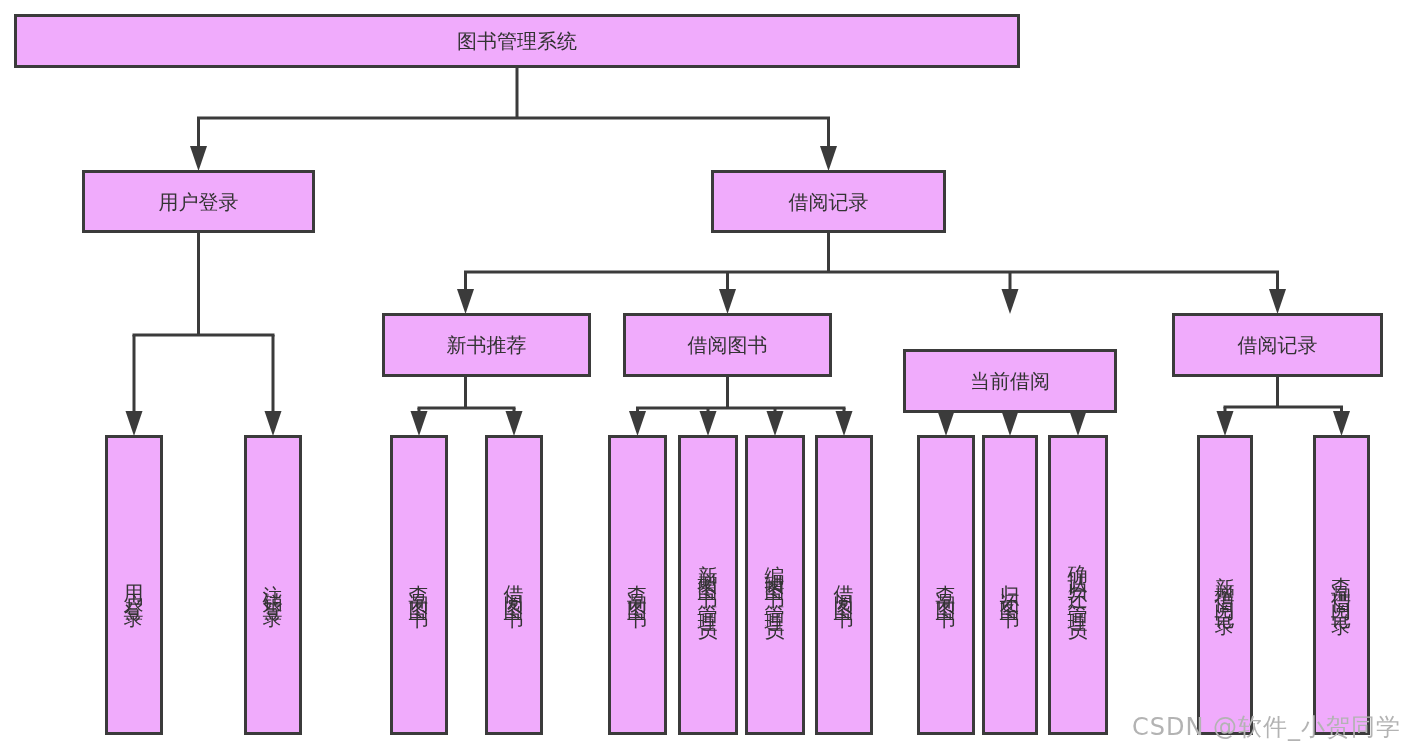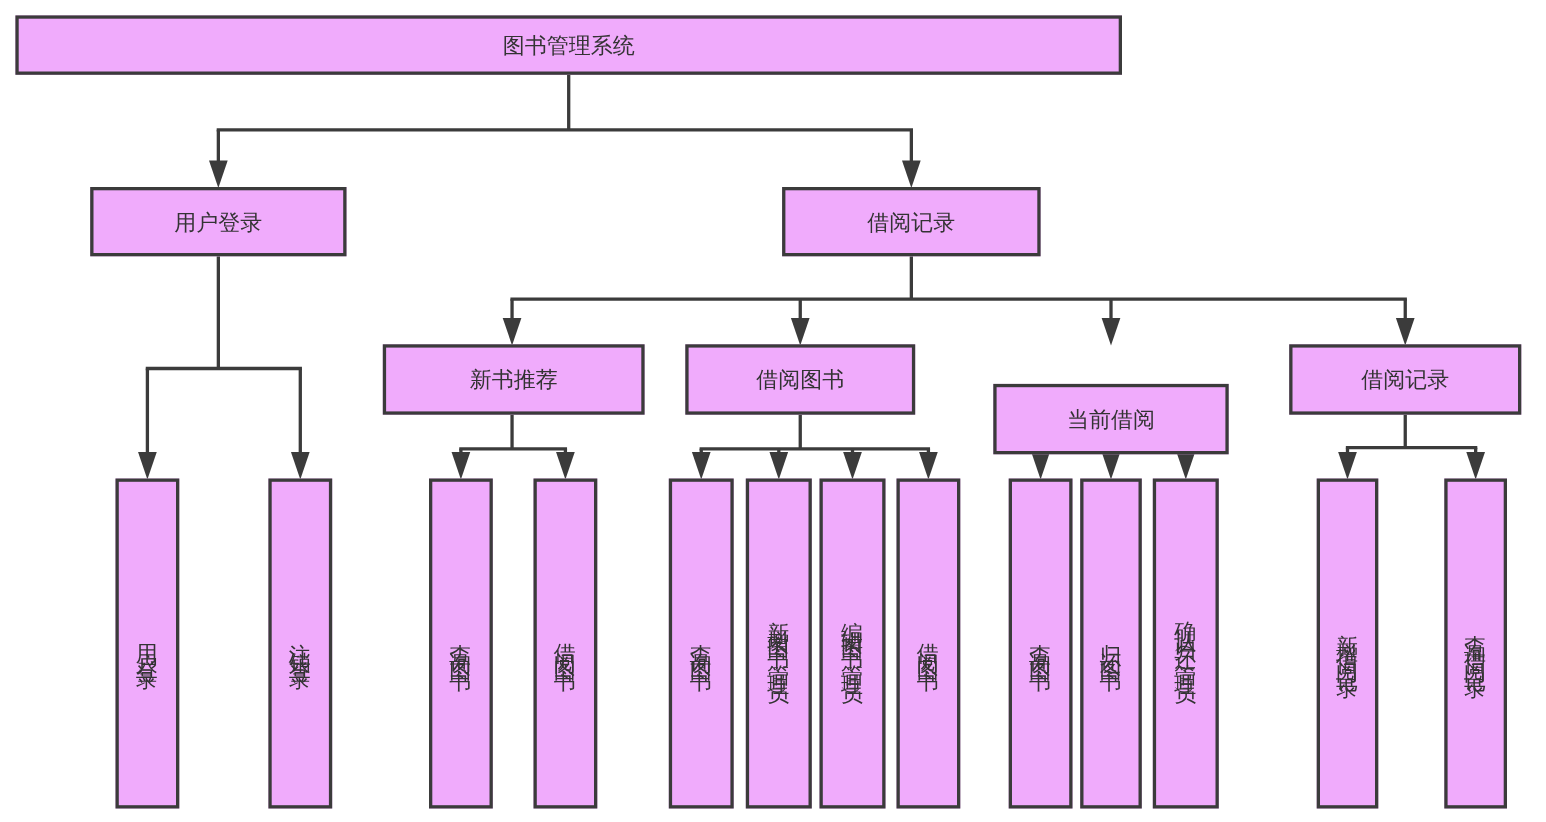--- a/index.html
+++ b/index.html
@@ -95,24 +95,25 @@
       <polygon points="1001.5,411 1018.5,411 1010,436"></polygon>
       <line x1="1078" y1="408" x2="1078" y2="417"></line>
       <polygon points="1069.5,411 1086.5,411 1078,436"></polygon>
       <line x1="1277.5" y1="377" x2="1277.5" y2="407"></line>
       <line x1="1223.5" y1="407" x2="1343" y2="407"></line>
       <line x1="1225" y1="407" x2="1225" y2="417"></line>
       <polygon points="1216.5,411 1233.5,411 1225,436"></polygon>
       <line x1="1341.5" y1="407" x2="1341.5" y2="417"></line>
       <polygon points="1333,411 1350,411 1341.5,436"></polygon>
     </svg>
+  <div class="watermark">CSDN @软件_小贺同学</div>
 <div class="node h" style="left: 14px; top: 14px; width: 1006px; height: 54px;">图书管理系统</div>
     <div class="node h" style="left: 82px; top: 170px; width: 233px; height: 63px;">用户登录</div>
     <div class="node h" style="left: 711px; top: 170px; width: 235px; height: 63px;">借阅记录</div>
-    <div class="node h" style="left: 348px; top: 313px; width: 238px; height: 64px;">新书推荐</div>
+    <div class="node h" style="left: 382px; top: 313px; width: 209px; height: 64px;">新书推荐</div>
     <div class="node h" style="left: 623px; top: 313px; width: 209px; height: 64px;">借阅图书</div>
     <div class="node h" style="left: 903px; top: 313px; width: 214px; height: 64px; margin-top: 36px;">当前借阅</div>
     <div class="node h" style="left: 1172px; top: 313px; width: 211px; height: 64px;">借阅记录</div>
     <div class="node v" style="left: 105px; top: 435px; width: 58px; height: 300px;">用户登录</div>
     <div class="node v" style="left: 244px; top: 435px; width: 58px; height: 300px;">注销登录</div>
     <div class="node v" style="left: 390px; top: 435px; width: 58px; height: 300px;">查询图书</div>
     <div class="node v" style="left: 485px; top: 435px; width: 58px; height: 300px;">借阅图书</div>
     <div class="node v" style="left: 608px; top: 435px; width: 59px; height: 300px;">查询图书</div>
     <div class="node v" style="left: 678px; top: 435px; width: 60px; height: 300px;">新增图书（管理员）</div>
     <div class="node v" style="left: 745px; top: 435px; width: 60px; height: 300px;">编辑图书（管理员）</div>

